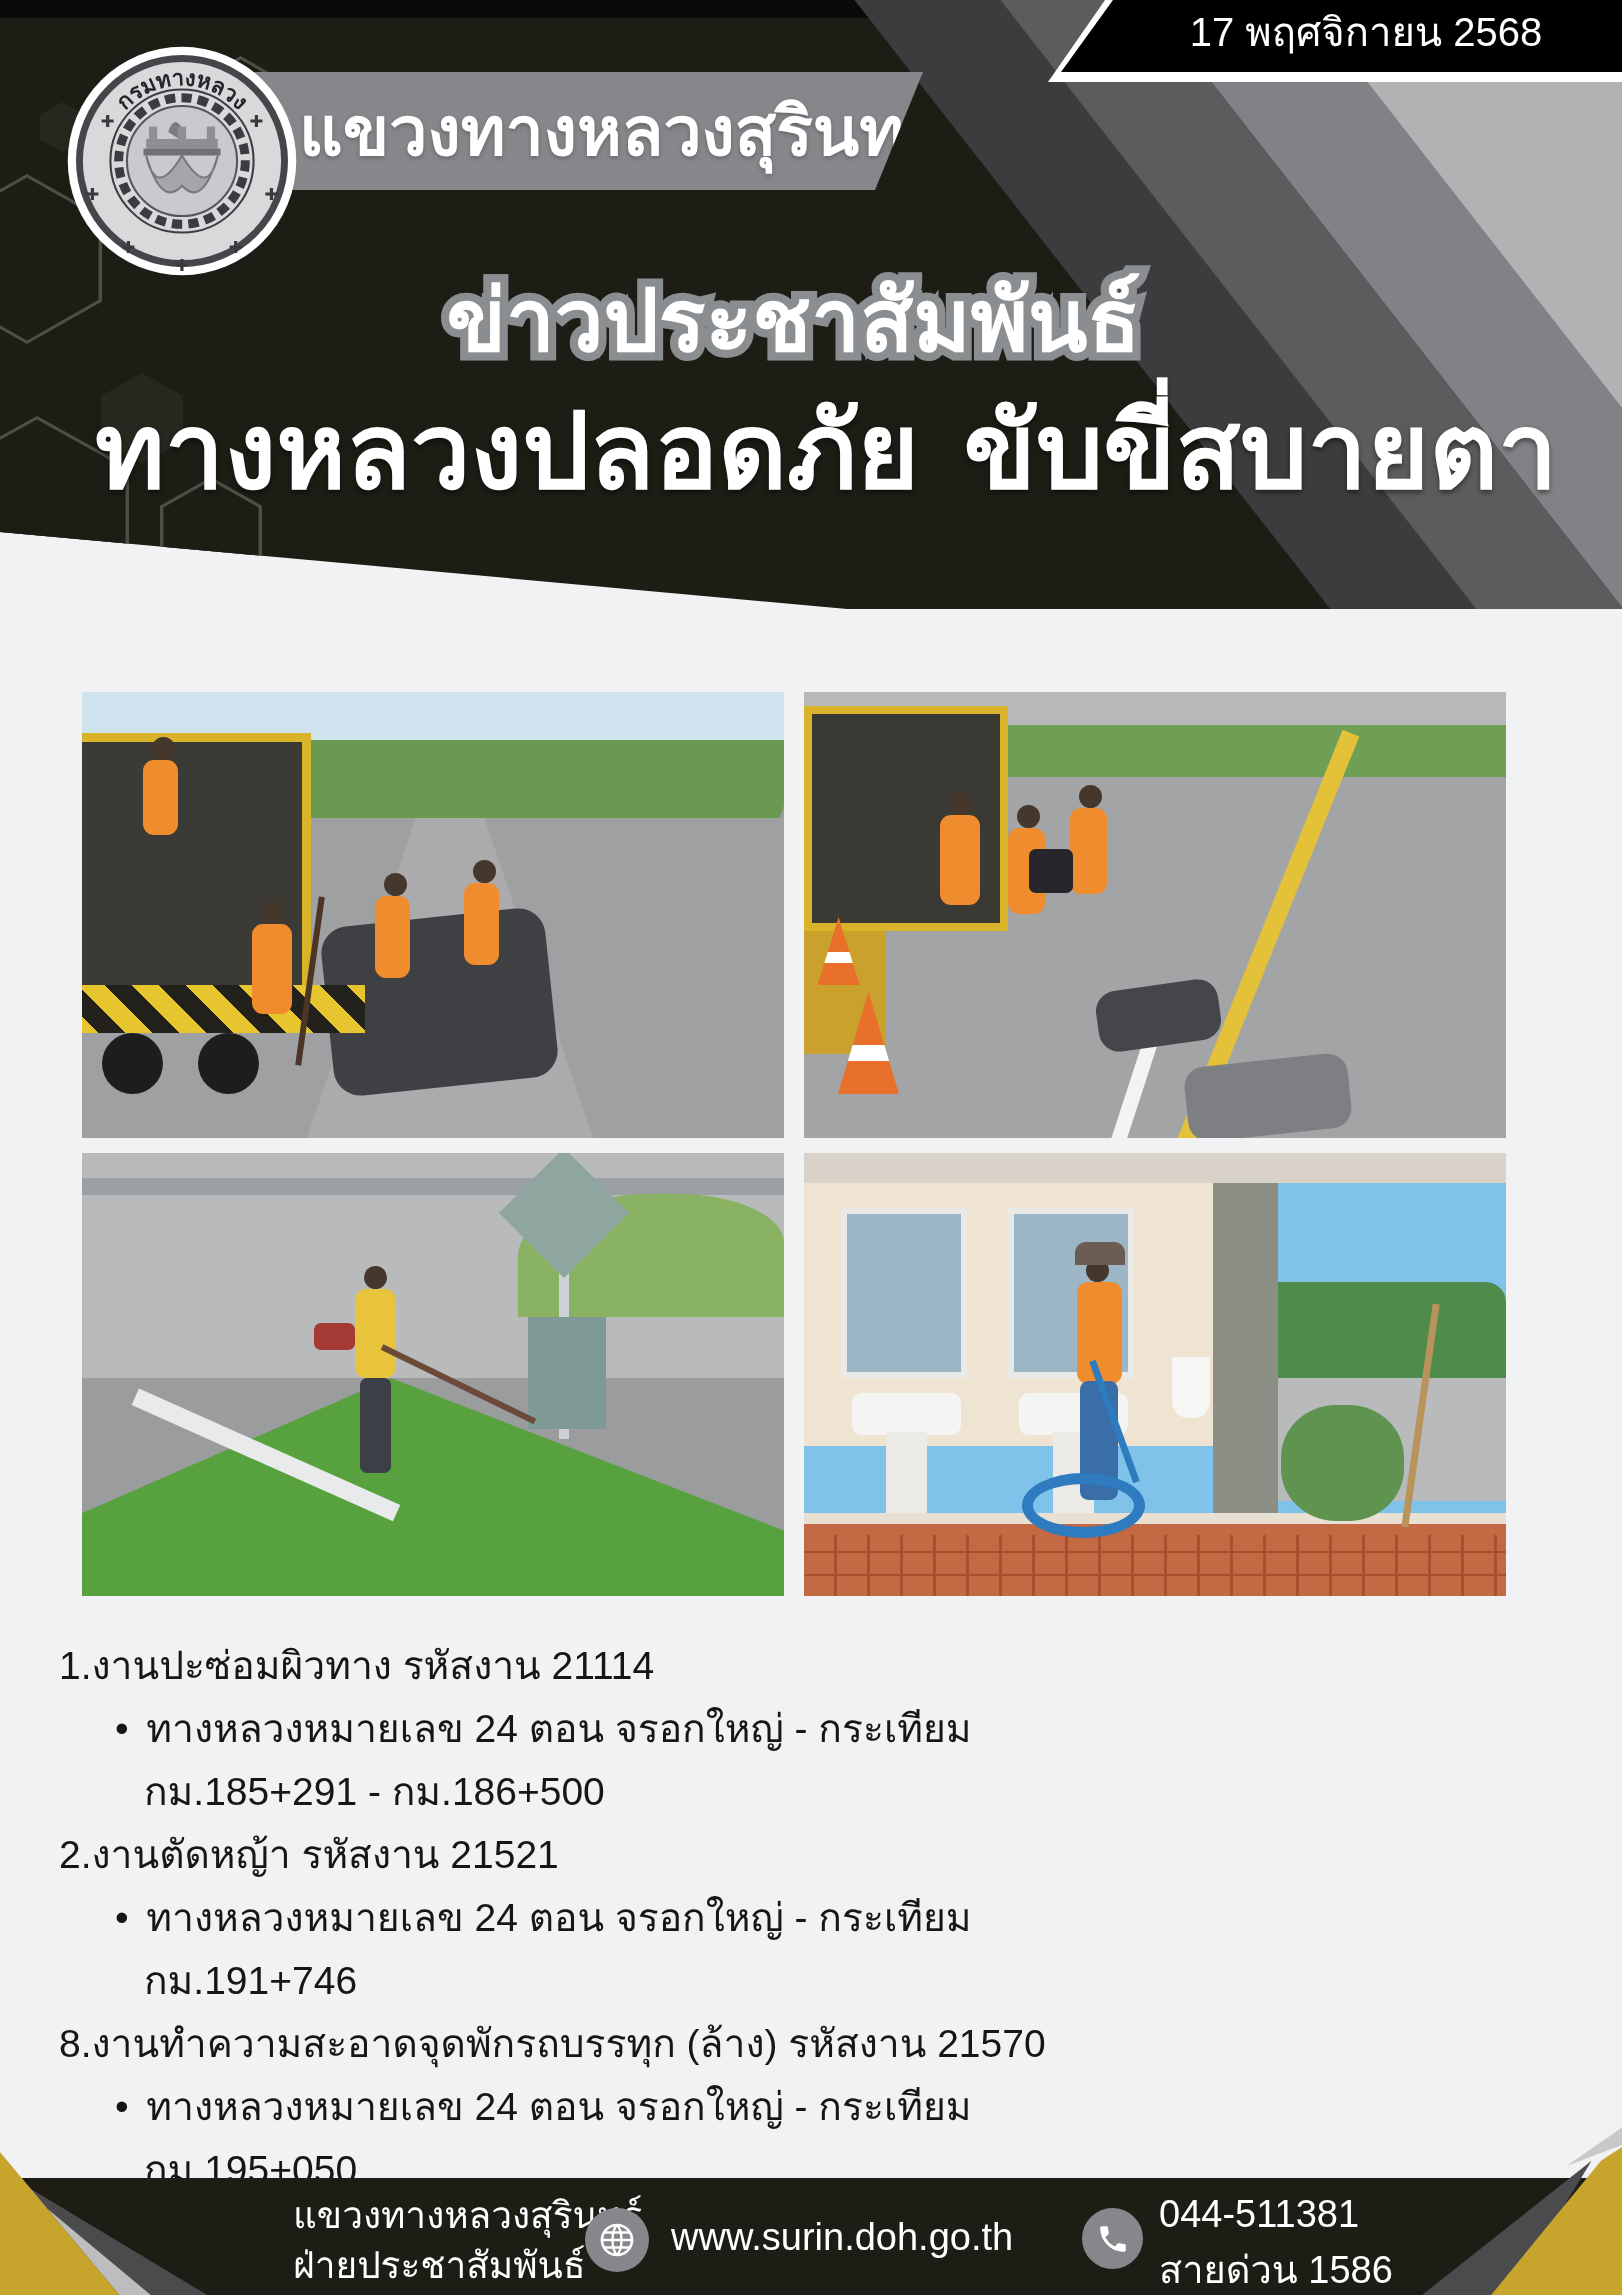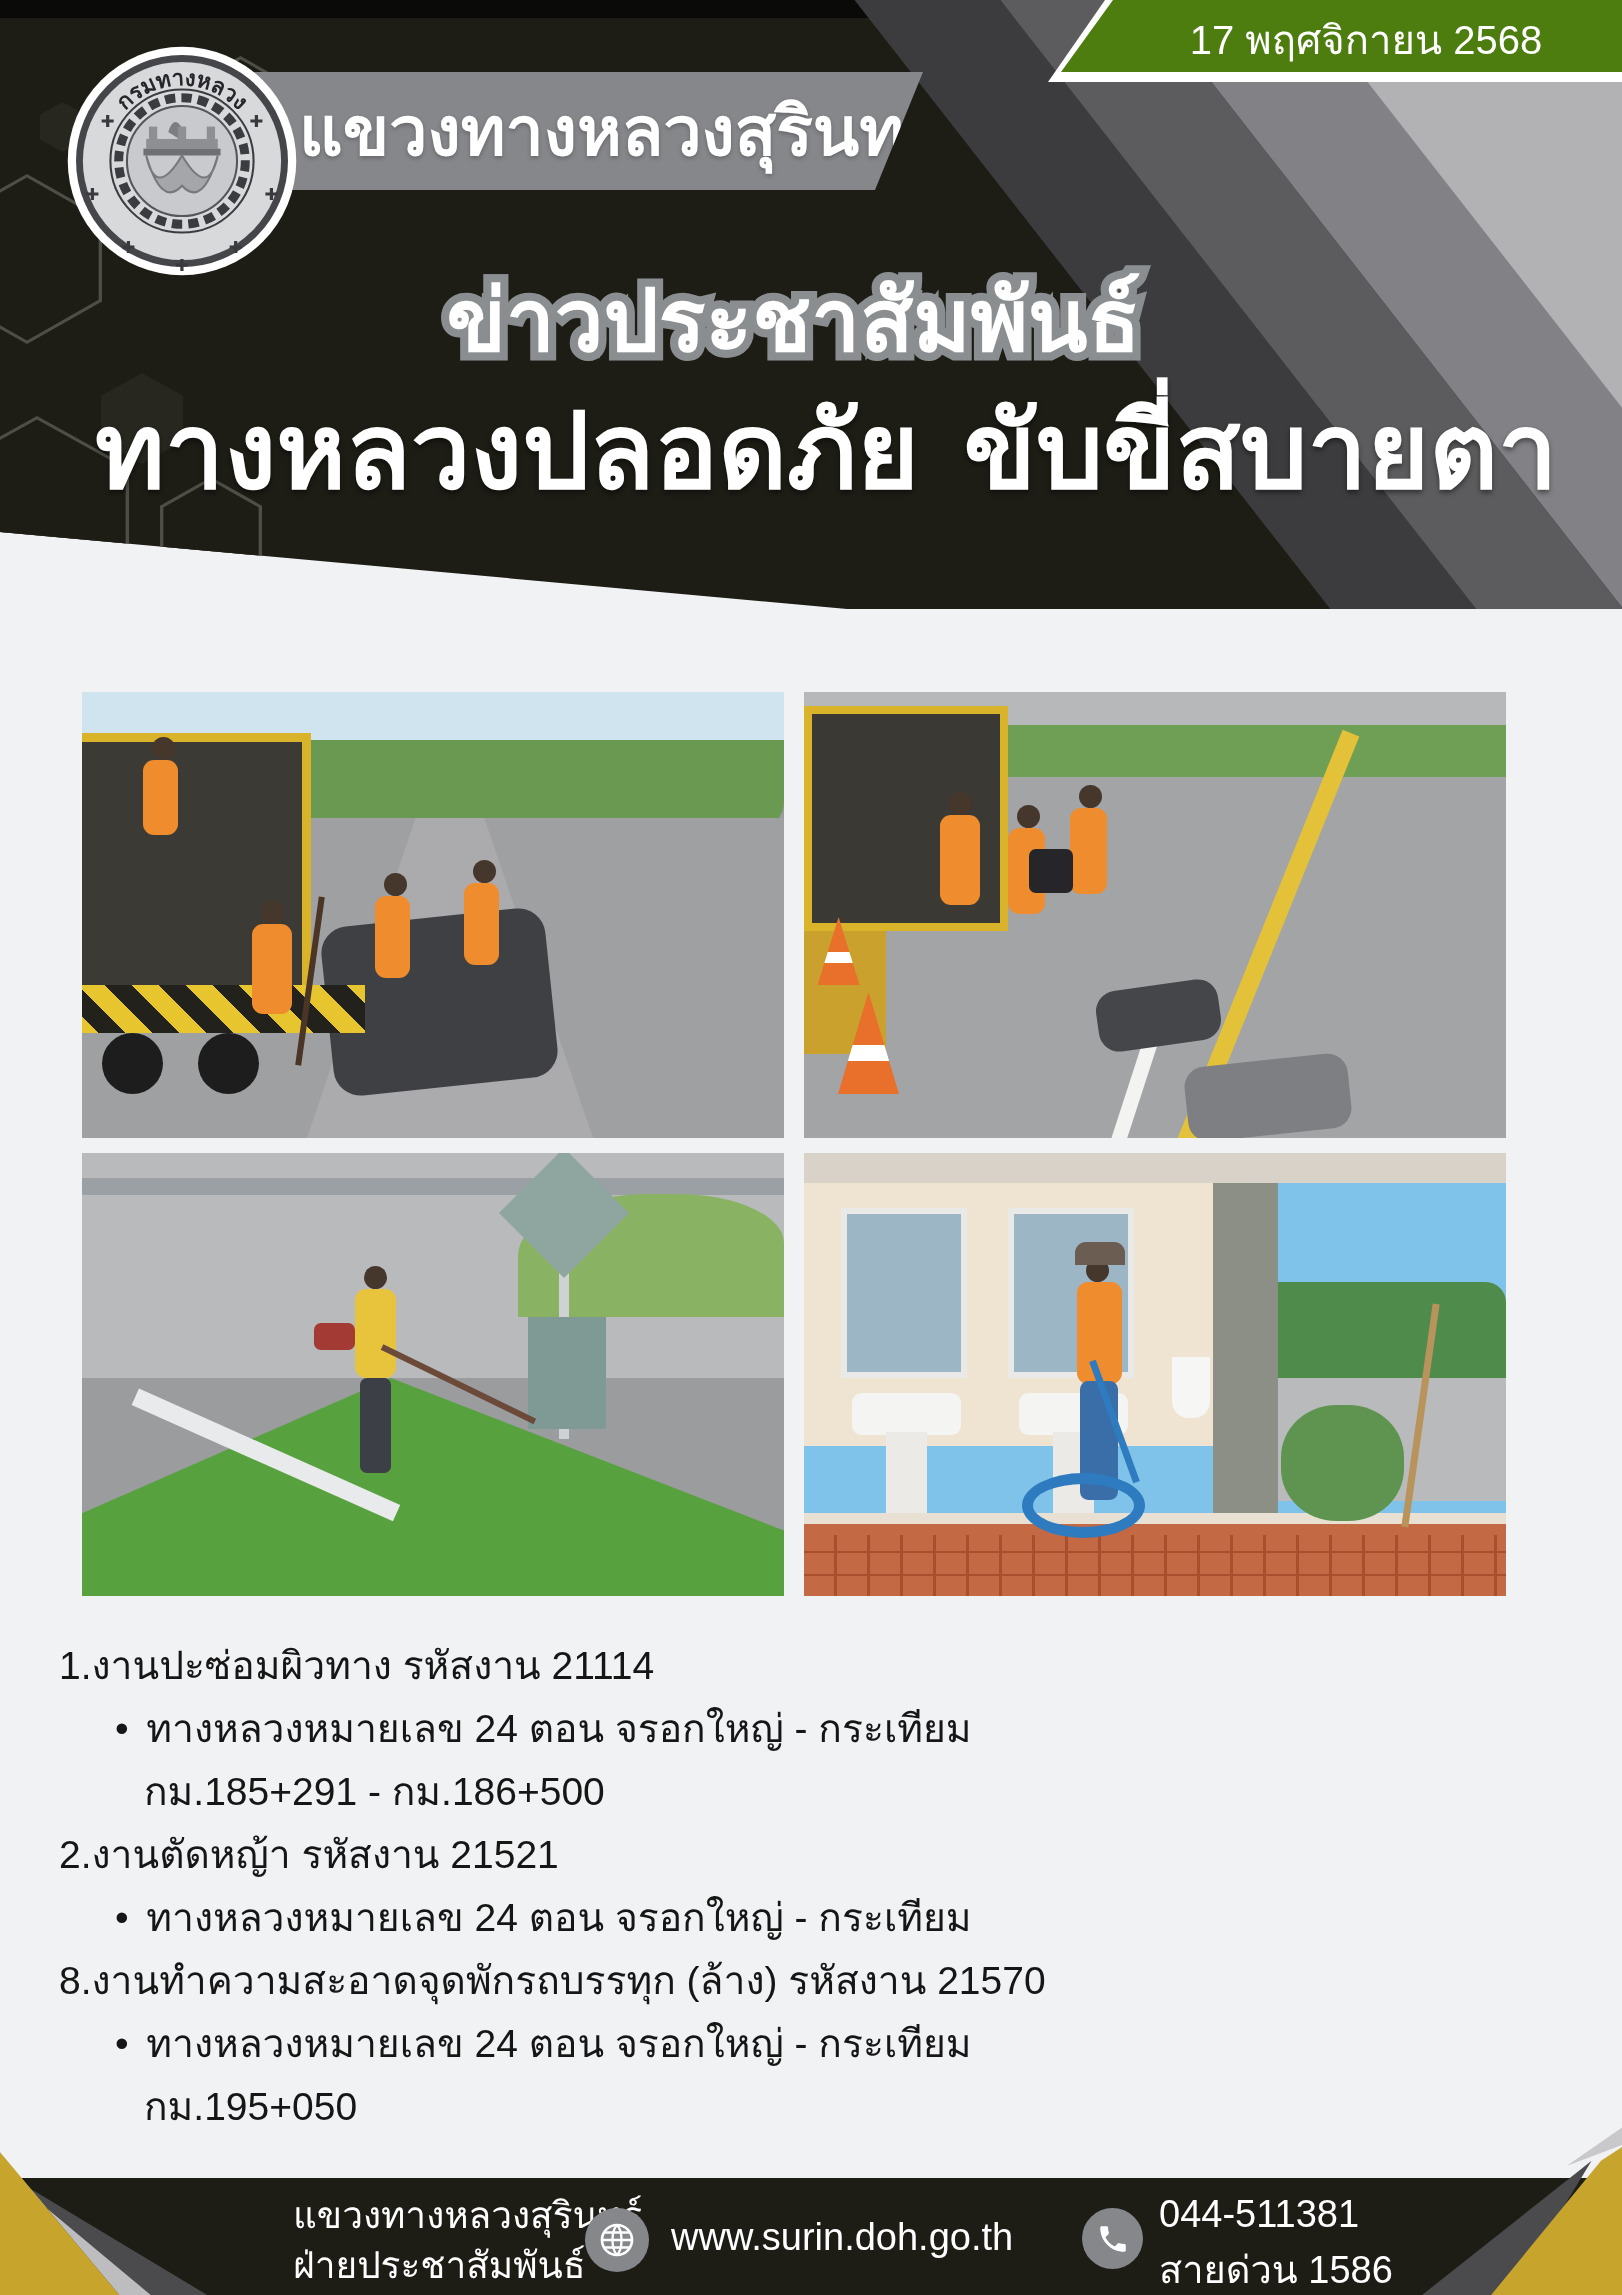--- a/index.html
+++ b/index.html
@@ -22,23 +22,23 @@
   .b4{left:1298px; width:518px; background:#b2b2b5;}
   .hexo{position:absolute; z-index:1; background:#4e4e47;
         clip-path:polygon(50% 0%,100% 25%,100% 75%,50% 100%,0% 75%,0% 25%);}
   .hexi{position:absolute; inset:3.4px; background:var(--dark);
         clip-path:polygon(50% 0%,100% 25%,100% 75%,50% 100%,0% 75%,0% 25%);}
   .hexf{position:absolute; z-index:1; background:#27261f;
         clip-path:polygon(50% 0%,100% 25%,100% 75%,50% 100%,0% 75%,0% 25%);}
 
   .badge-w{position:absolute; left:1048px; top:0; width:575px; height:82px; background:#ffffff;
            clip-path:polygon(57px 0,100% 0,100% 100%,0 100%); z-index:6;}
-  .badge-b{position:absolute; left:1061px; top:0; width:562px; height:72px; background:#4d7c0f;
+  .badge-b{position:absolute; left:1061px; top:0; width:562px; height:72px; background:#000000;
            clip-path:polygon(52px 0,100% 0,100% 100%,0 100%); z-index:7;
-           display:flex; align-items:flex-end; justify-content:center; padding-left:48px;}
+           display:flex; align-items:flex-start; justify-content:center; padding-left:48px;}
   .badge-b span{color:#fff; font-size:40px; white-space:nowrap;}
 
   .orgbanner{position:absolute; left:170px; top:72px; width:753px; height:118px; background:var(--bannergray);
              clip-path:polygon(0 0,100% 0,calc(100% - 48px) 100%,0 100%); z-index:4;}
   .orgbanner span{position:absolute; left:129px; top:0; line-height:118px; font-size:68px; font-weight:700;
                   color:#fff; white-space:nowrap; text-shadow:0 2px 4.1px rgba(0,0,0,.25);}
 
   .logo{position:absolute; left:65px; top:44px; width:234px; height:234px; z-index:5;}
 
   .t1{position:absolute; left:95px; top:273px; width:1397px; text-align:center; z-index:3;
@@ -244,20 +244,21 @@
       <span>•</span>
       <span>ทางหลวงหมายเลข 24 ตอน จรอกใหญ่ - กระเทียม</span>
     </div>
     <div class="k">กม.185+291 - กม.186+500</div>
 
     <div class="t">2.งานตัดหญ้า รหัสงาน 21521</div>
     <div class="r">
       <span>•</span>
       <span>ทางหลวงหมายเลข 24 ตอน จรอกใหญ่ - กระเทียม</span>
     </div>
+    <div class="k">กม.191+746</div>
 
     <div class="t">8.งานทำความสะอาดจุดพักรถบรรทุก (ล้าง) รหัสงาน 21570</div>
     <div class="r">
       <span>•</span>
       <span>ทางหลวงหมายเลข 24 ตอน จรอกใหญ่ - กระเทียม</span>
     </div>
     <div class="k">กม.195+050</div>
   </div>
 
   <div class="fband"></div>

